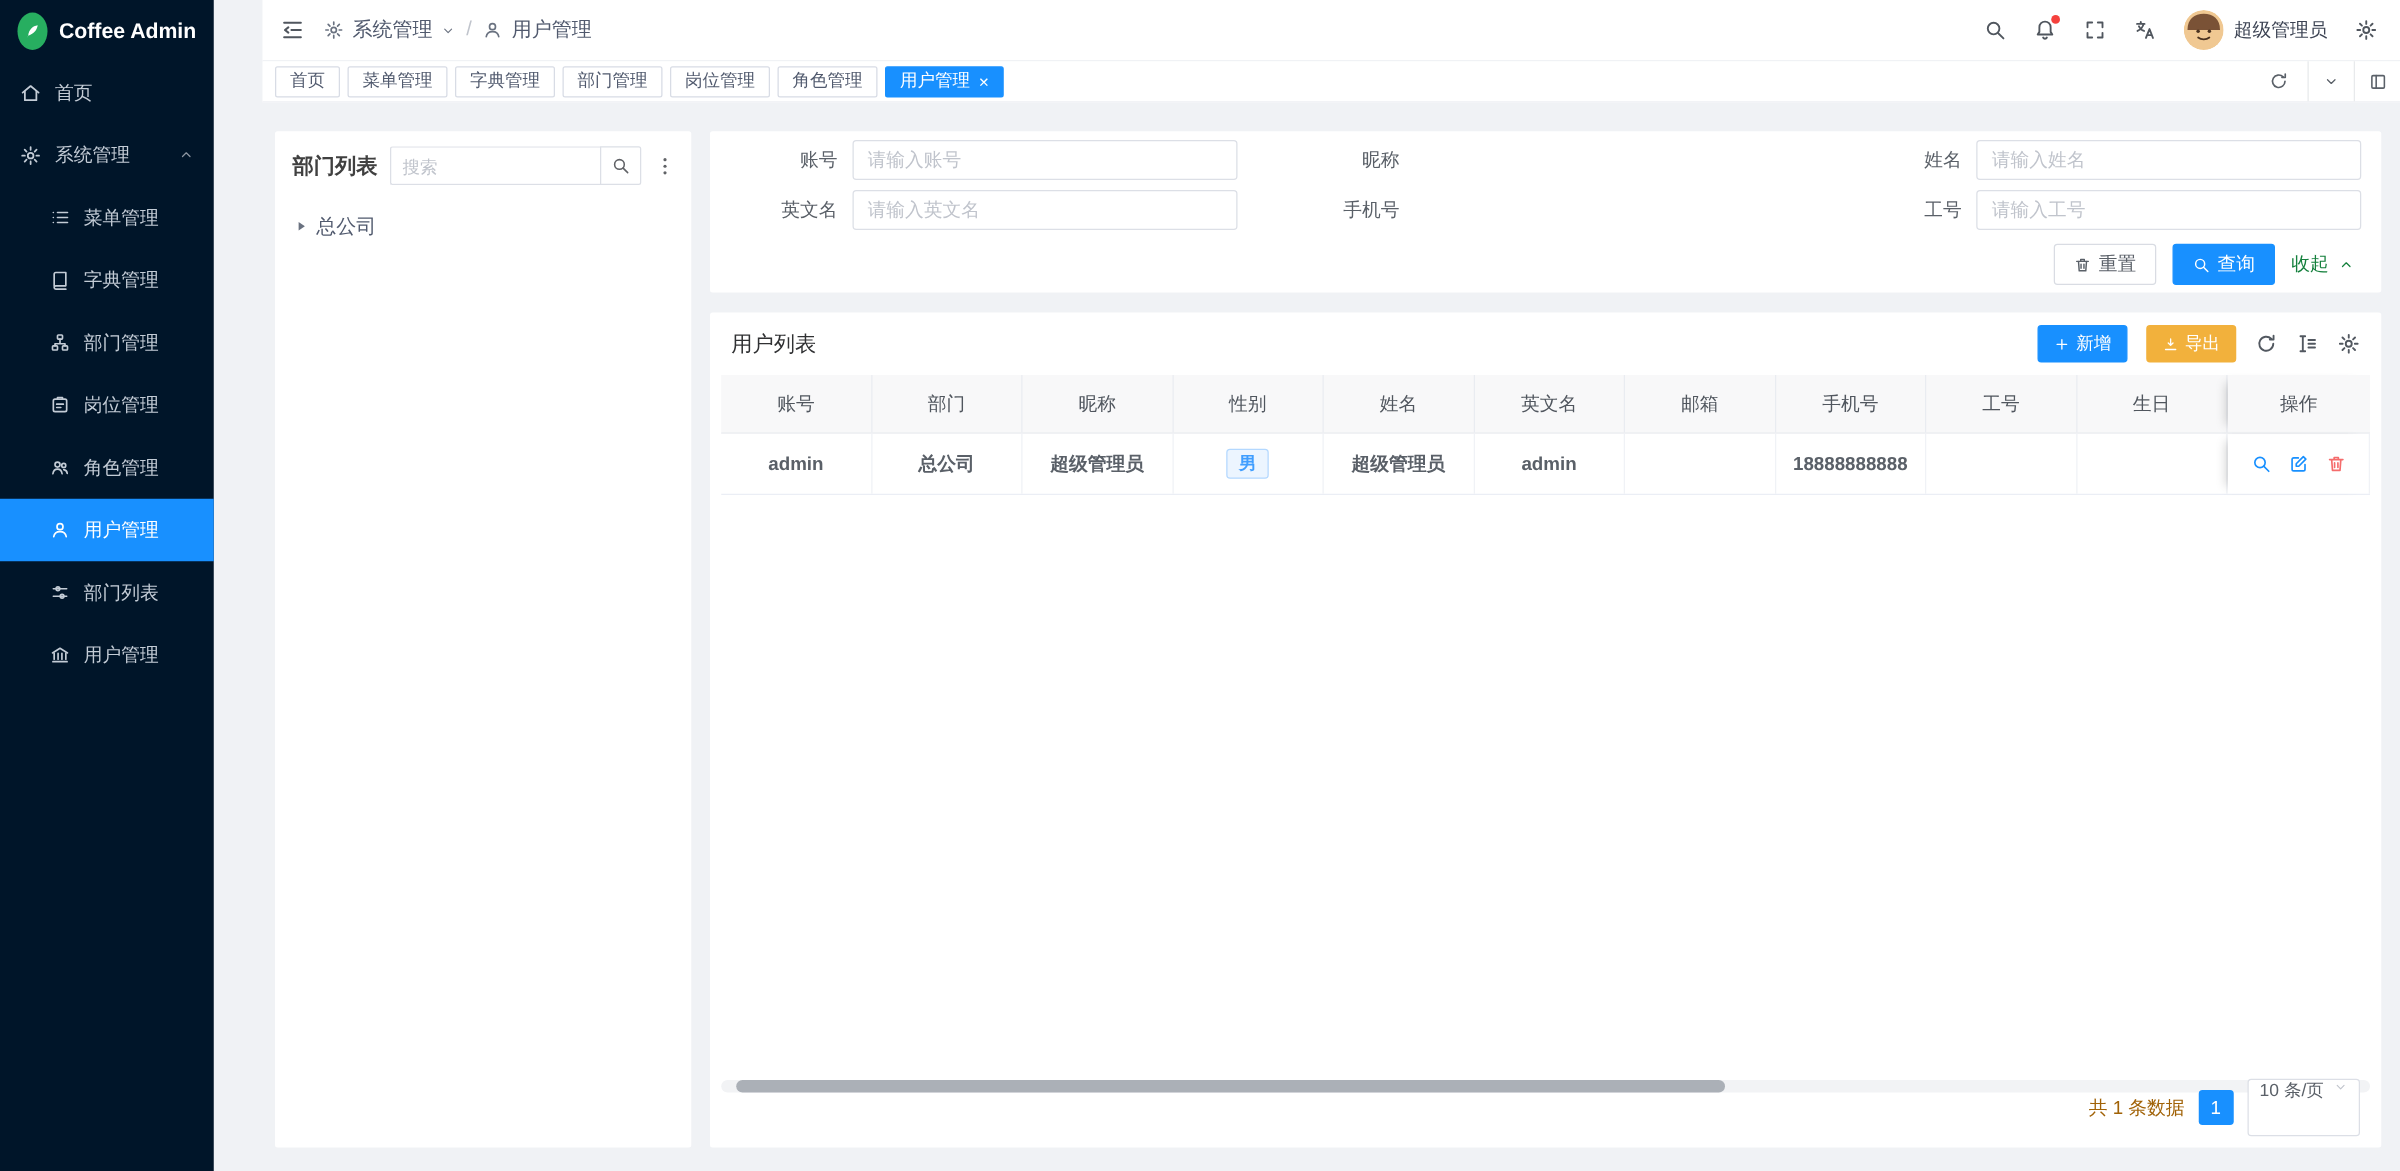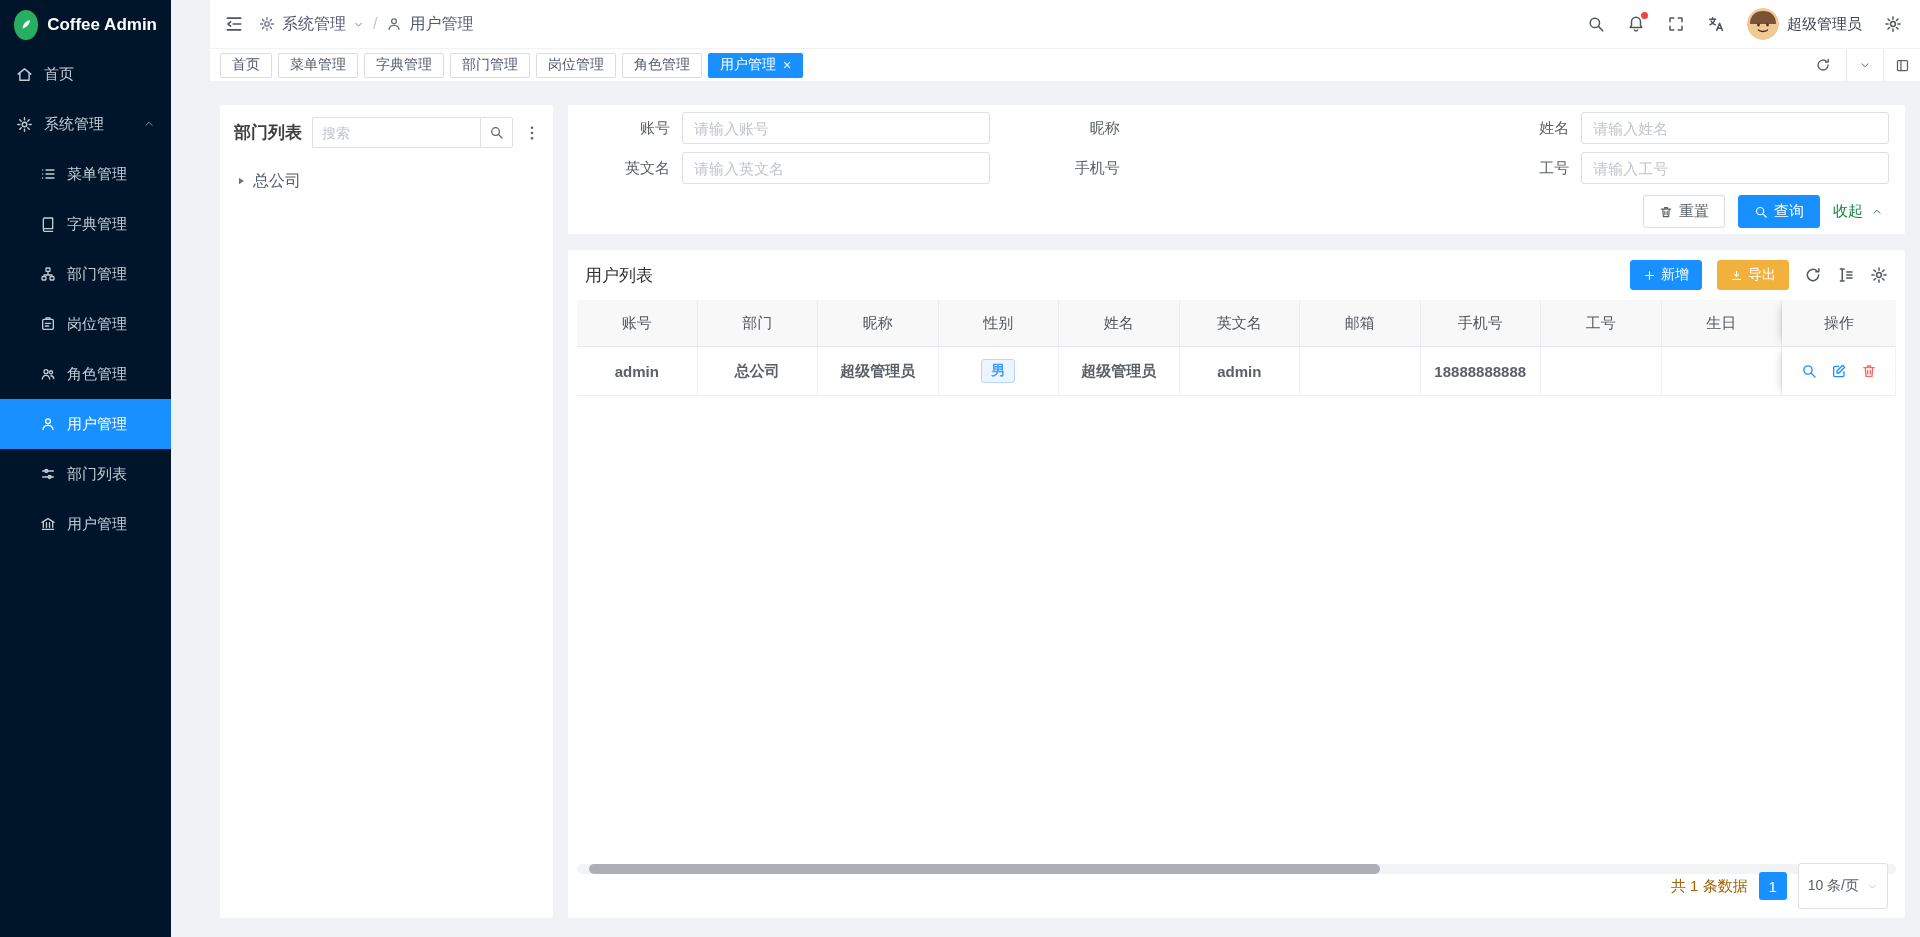--- a/index.html
+++ b/index.html
@@ -97,21 +97,21 @@
   .op-view,.op-edit { color:#1890ff; }
   .op-del { color:#f56c6c; }
   .tag-male { display:inline-flex; align-items:center; height:24px; padding:0 9px; background:#ecf5ff; border:1px solid #b3d8ff; color:#409eff; font-size:14px; border-radius:3px; }
 
   .hscroll { position:absolute; left:9px; right:9px; bottom:44px; height:10px; background:#f2f3f5; border-radius:5px; }
   .hthumb { position:absolute; left:12px; top:0; height:10px; width:60%; background:#abb0b7; border-radius:5px; cursor:pointer; }
 
   .pager { position:absolute; right:17px; bottom:9px; display:flex; align-items:center; gap:11px; }
   .pg-total { font-size:15px; color:#a16207; }
   .pg-page { width:28px; height:28px; background:#1890ff; color:#fff; display:flex; align-items:center; justify-content:center; font-size:15px; border-radius:3px; cursor:pointer; }
-  .pg-size { height:46px; display:inline-flex; align-items:center; gap:8px; border:1px solid #dcdfe6; border-radius:3px; padding:0 9px; font-size:14px; color:#5a6068; cursor:pointer; background:#fff; }
+  .pg-size { height:46px; display:inline-flex; align-items:flex-start; gap:8px; border:1px solid #dcdfe6; border-radius:3px; padding:0 9px; font-size:14px; color:#5a6068; cursor:pointer; background:#fff; }
   .pg-size .ic { color:#c0c4cc; }
 </style>
 </head>
 <body>
 
 <aside class="sidebar">
   <div class="logo">
     <span class="logo-badge">
       <svg class="sf" viewBox="0 0 24 24">
           <path d="M6 18C7 10 12 5 19 4c-1 7-6 12-13 14zM6 18c-.8 1-1.2 2-1.4 3"></path>

